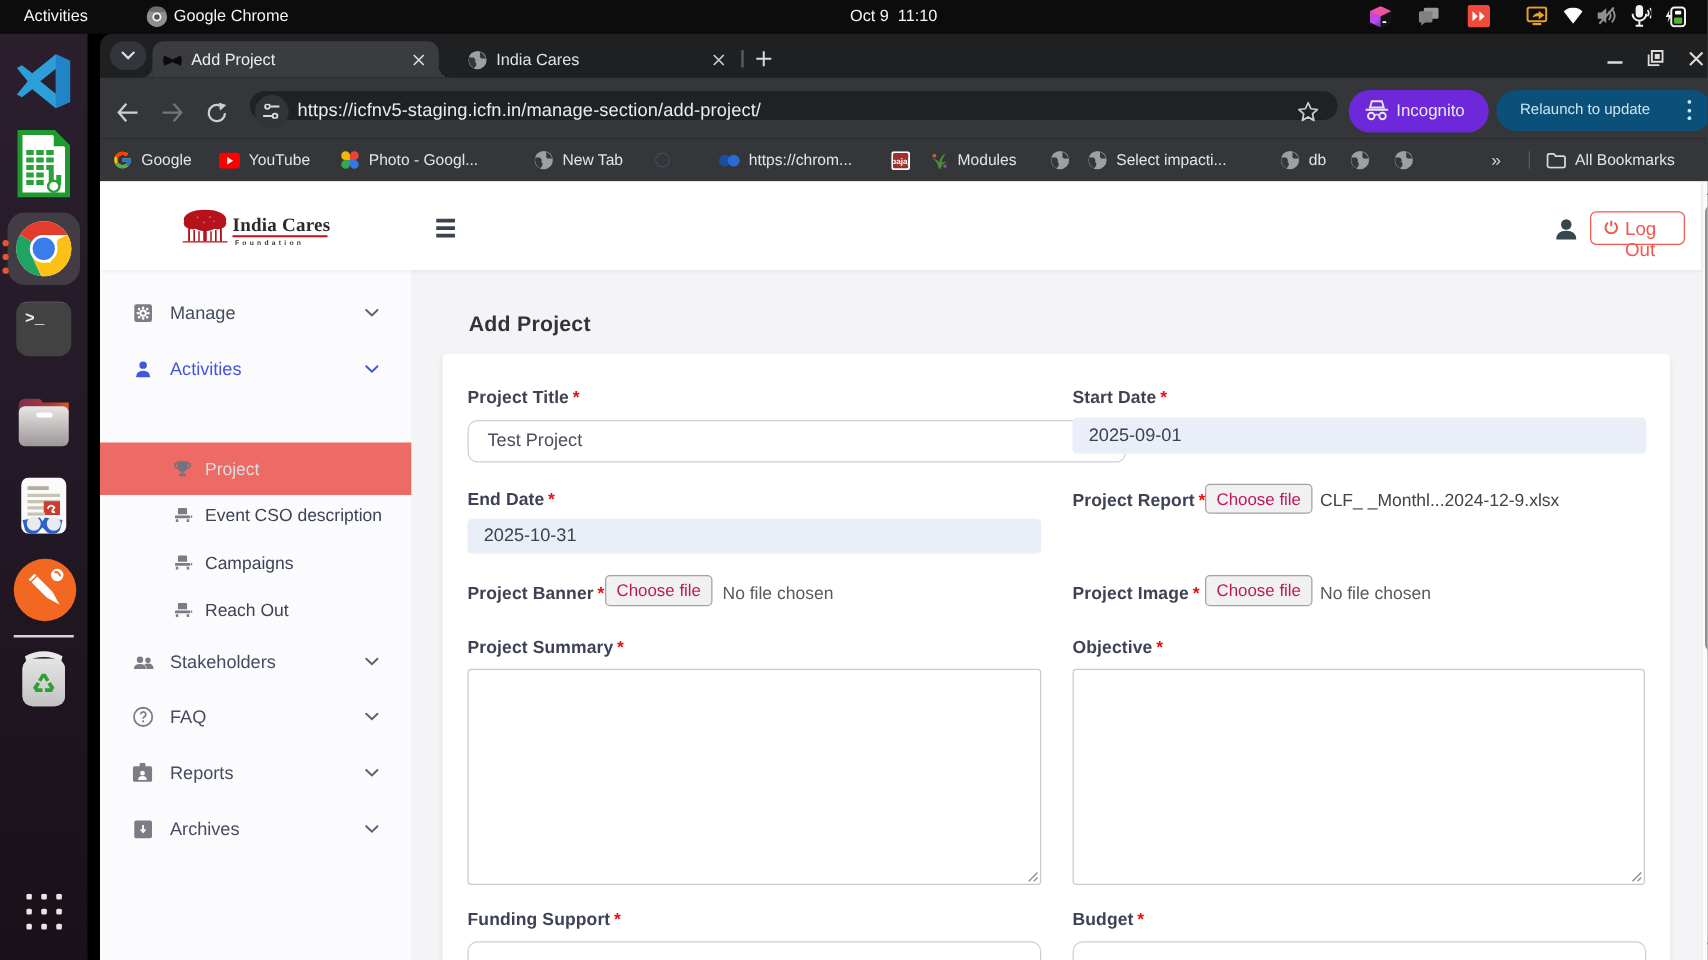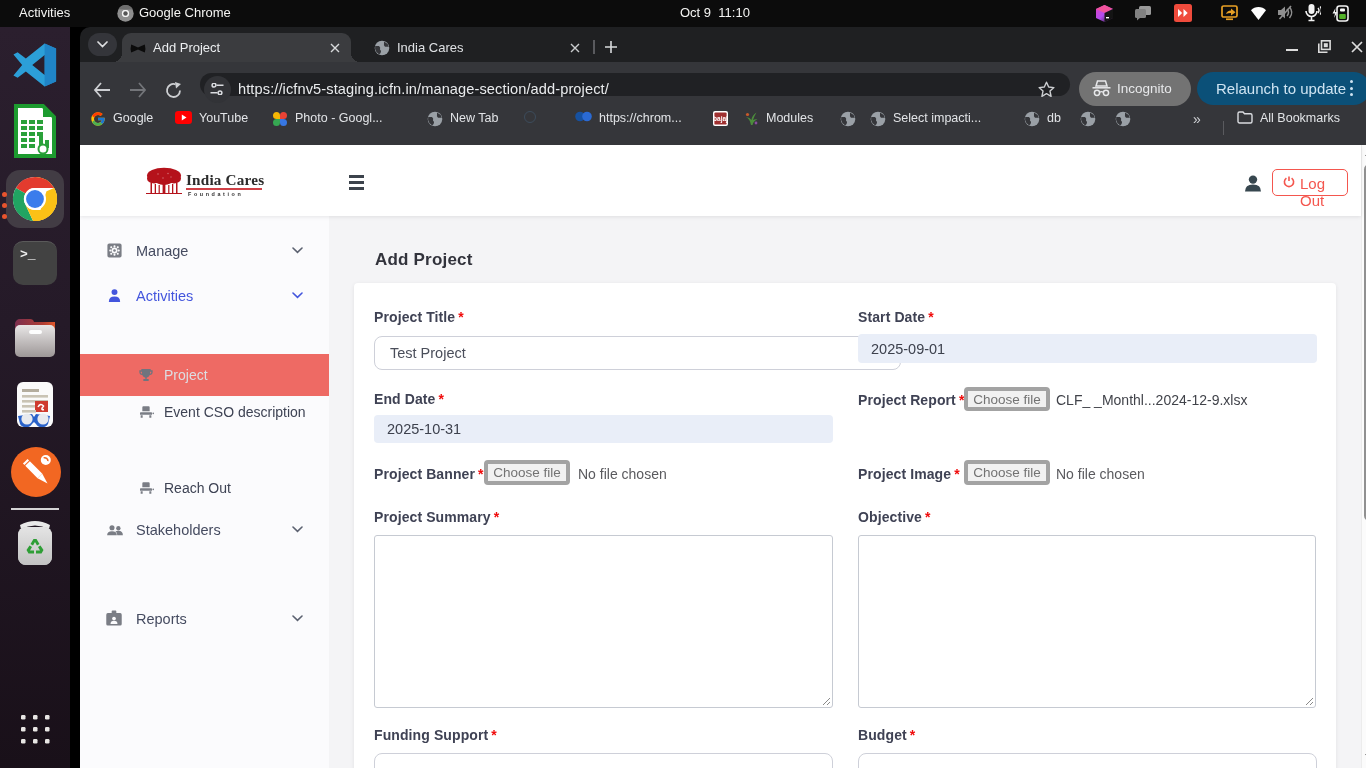--- a/index.html
+++ b/index.html
@@ -13,21 +13,21 @@
 
   
   #dock { position:absolute; left:0; top:27px; width:70px; height:741px;
           background:linear-gradient(180deg,#2b1f2e 0%, #251a28 40%, #191019 100%); }
 
   
   #cwin { position:absolute; left:80px; top:27px; width:1296px; height:741px; }
   #tabstrip { position:absolute; left:0; top:0; width:1296px; height:35px; background:#1f2022; border-radius:10px 10px 0 0; }
   #toolbar { position:absolute; left:0; top:35px; width:1296px; height:49px; background:#35363a; }
   #bookbar { position:absolute; left:0; top:84px; width:1296px; height:34px; background:#35363a; }
-  .bm { position:absolute; top:0; height:34px; display:flex; font-size:12.5px; color:#e2e4e7; white-space:nowrap; }
+  .bm { position:absolute; top:0; height:34px; display:flex; align-items:center; font-size:12.5px; color:#e2e4e7; white-space:nowrap; }
   .bm svg, .bm .fav { margin-right:7px; }
 
   
   #page { position:absolute; left:0; top:118px; width:1296px; height:623px; background:#f4f4f6; overflow:hidden; }
   #phead { position:absolute; left:0; top:0; width:1281px; height:71px; background:#fff; box-shadow:0 1px 4px rgba(0,0,0,.09); z-index:5; }
   #sidebar { position:absolute; left:0; top:71px; width:249px; height:552px; background:#fbfbfd; }
   #content { position:absolute; left:249px; top:71px; width:1032px; height:552px; background:#f4f4f6; }
   #pscroll { position:absolute; left:1281px; top:0; width:15px; height:623px; background:#fbfbfb; border-left:1px solid #ececec; }
 
   .sitem { position:absolute; left:0; width:249px; display:flex; align-items:center; color:#454b60; font-size:14.5px; }
@@ -37,21 +37,21 @@
   .schild { position:absolute; left:0; width:249px; display:flex; align-items:center; color:#3e4354; font-size:14px; }
   .schild .ic { position:absolute; left:58px; }
   .schild .lb { position:absolute; left:84px; }
 
   .card { position:absolute; left:274px; top:138px; width:982px; height:500px; background:#fff; box-shadow:0 1px 4px rgba(0,0,0,.08); border-radius:4px 4px 0 0; }
   .flabel { position:absolute; font-size:14px; font-weight:bold; color:#3f4254; letter-spacing:.1px; }
   .flabel .req { color:#f00c0c; margin-left:3px; }
   .tinput { position:absolute; background:#fff; border:1px solid #ced0d9; border-radius:8px; font-size:14.5px; color:#4a4e5a; display:flex; align-items:center; padding-left:15px; }
   .dinput { position:absolute; background:#e9eef8; border:none; border-radius:4px; font-size:14.5px; color:#3d414d; display:flex; align-items:center; padding-left:13px; }
   .tarea { position:absolute; background:#fff; border:1px solid #c6cad2; border-radius:3px; }
-  .cfbtn { position:absolute; background:#f1f1f1; border:4px solid #a3a3a3; border-radius:4px; font-size:13.5px; color:#737373; display:flex; align-items:center; justify-content:center; }
+  .cfbtn { position:absolute; background:#f1f1f1; border:1px solid #a3a3a3; border-radius:4px; font-size:13.5px; color:#be185d; display:flex; align-items:center; justify-content:center; }
   .ftext { position:absolute; font-size:14px; color:#41434a; }
 </style>
 </head>
 <body>
 
 <div id="topbar">
   <div class="txt" style="left:19px;">Activities</div>
   <div class="abs" style="left:117px; top:5px; width:17px; height:17px;">
     <svg width="17" height="17" viewBox="0 0 17 17">
         <circle cx="8.5" cy="8.5" r="8.2" fill="#8f8f8f"></circle>
@@ -332,33 +332,33 @@
         <circle cx="4" cy="2.2" r="1.9" fill="none" stroke="#dadce0" stroke-width="1.5"></circle>
         <path d="M6.5 2.2 L13.5 2.2 M0.5 9.8 L7.5 9.8" stroke="#dadce0" stroke-width="1.5"></path>
         <circle cx="10" cy="9.8" r="1.9" fill="none" stroke="#dadce0" stroke-width="1.5"></circle>
       </svg>
       <div class="abs" style="left:38px; top:8px; font-size:14.6px; color:#e9ebed; letter-spacing:.1px;">https://icfnv5-staging.icfn.in/manage-section/add-project/</div>
       <svg width="17" height="17" viewBox="0 0 17 17" style="position:absolute; left:838px; top:8px;">
         <path d="M8.5 1.2 L10.7 6 L15.9 6.6 L12 10.1 L13.1 15.3 L8.5 12.6 L3.9 15.3 L5 10.1 L1.1 6.6 L6.3 6 Z" fill="none" stroke="#cdcfd2" stroke-width="1.4" stroke-linejoin="round"></path>
       </svg>
     </div>
 
-    <div class="abs" style="left:999px; top:10px; width:112px; height:34px; background:#737373; border-radius:17px;">
+    <div class="abs" style="left:999px; top:10px; width:112px; height:34px; background:#6d28d9; border-radius:17px;">
       <svg width="19" height="17" viewBox="0 0 19 17" style="position:absolute; left:13px; top:8px;">
         <path d="M5.5 1 L13.5 1 L15 6 L4 6 Z" fill="none" stroke="#e7e8ea" stroke-width="1.5"></path>
         <path d="M0.5 7.8 L18.5 7.8" stroke="#e7e8ea" stroke-width="1.5"></path>
         <circle cx="5" cy="12.8" r="2.6" fill="none" stroke="#e7e8ea" stroke-width="1.5"></circle>
         <circle cx="14" cy="12.8" r="2.6" fill="none" stroke="#e7e8ea" stroke-width="1.5"></circle>
         <path d="M7.6 12.2 q1.9 -1.2 3.8 0" stroke="#e7e8ea" stroke-width="1.3" fill="none"></path>
       </svg>
       <div class="abs" style="left:38px; top:9px; font-size:13.5px; color:#e7e8ea;">Incognito</div>
     </div>
 
     <div class="abs" style="left:1117px; top:10px; width:173px; height:33px; background:#0b5078; border-radius:17px;">
-      <div class="abs" style="left:19px; top:8px; font-size:15px; color:#cfe4f2;">Relaunch to update</div>
+      <div class="abs" style="left:19px; top:8px; font-size:12px; color:#cfe4f2;">Relaunch to update</div>
       <div class="abs" style="left:153px; top:8px; width:3px;">
         <div style="width:3px;height:3px;border-radius:50%;background:#cfe4f2;margin-bottom:3.5px;"></div>
         <div style="width:3px;height:3px;border-radius:50%;background:#cfe4f2;margin-bottom:3.5px;"></div>
         <div style="width:3px;height:3px;border-radius:50%;background:#cfe4f2;"></div>
       </div>
     </div>
   </div>
   <div id="bookbar">
     <div class="bm" style="left:10px;">
       <svg width="16" height="16" viewBox="0 0 48 48">
@@ -500,46 +500,74 @@
           </svg>
         <div class="abs" style="left:84px; top:13px; font-size:14px; color:#dddde2;">Project</div>
       </div>
       <div class="schild" style="top:187px; height:17px;">
         <svg class="ic" width="16" height="16" viewBox="0 0 24 24">
             <path fill="#7a7d85" d="M8 3.5h8a1.5 1.5 0 0 1 1.5 1.5v6h-11V5A1.5 1.5 0 0 1 8 3.5z M4 12.5h16a1 1 0 0 1 1 1V16H3v-2.5a1 1 0 0 1 1-1z M4 17h3v3.5H4z M17 17h3v3.5h-3z"></path>
             <rect x="21.7" y="12.7" width="2.3" height="2.6" rx="1" fill="#7a7d85"></rect>
           </svg>
         <span class="lb">Event CSO description</span>
       </div>
+      <div class="schild" style="top:225px; height:17px;">
+        <svg class="ic" width="16" height="16" viewBox="0 0 24 24">
+            <path fill="#7a7d85" d="M8 3.5h8a1.5 1.5 0 0 1 1.5 1.5v6h-11V5A1.5 1.5 0 0 1 8 3.5z M4 12.5h16a1 1 0 0 1 1 1V16H3v-2.5a1 1 0 0 1 1-1z M4 17h3v3.5H4z M17 17h3v3.5h-3z"></path>
+            <rect x="21.7" y="12.7" width="2.3" height="2.6" rx="1" fill="#7a7d85"></rect>
+          </svg>
+        <span class="lb">Campaigns</span>
+      </div>
       <div class="schild" style="top:263px; height:17px;">
         <svg class="ic" width="16" height="16" viewBox="0 0 24 24">
             <path fill="#7a7d85" d="M8 3.5h8a1.5 1.5 0 0 1 1.5 1.5v6h-11V5A1.5 1.5 0 0 1 8 3.5z M4 12.5h16a1 1 0 0 1 1 1V16H3v-2.5a1 1 0 0 1 1-1z M4 17h3v3.5H4z M17 17h3v3.5h-3z"></path>
             <rect x="21.7" y="12.7" width="2.3" height="2.6" rx="1" fill="#7a7d85"></rect>
           </svg>
         <span class="lb">Reach Out</span>
       </div>
       <div class="sitem" style="top:305px; height:17px;">
         <svg class="ic" width="18" height="14" viewBox="0 0 24 16">
             <circle cx="8" cy="5" r="3.4" fill="#7a7d85"></circle>
             <circle cx="16.5" cy="5.6" r="2.9" fill="#7a7d85"></circle>
             <path d="M1.5 15 q0 -5.5 6.5 -5.5 q6.5 0 6.5 5.5 Z" fill="#7a7d85"></path>
             <path d="M15 15 q0 -4 -2.5 -5 q1.5 -1 4 -1 q6 0 6 6 Z" fill="#7a7d85"></path>
           </svg>
         <span class="lb">Stakeholders</span>
         <svg class="ch" width="11" height="7" viewBox="0 0 11 7">
             <path d="M1 1 L5.5 5.3 L10 1" stroke="#5b6170" stroke-width="1.6" fill="none" stroke-linecap="round"></path>
           </svg>
       </div>
+      <div class="sitem" style="top:349px; height:17px;">
+        <svg class="ic" width="17" height="17" viewBox="0 0 24 24">
+            <circle cx="12" cy="12" r="10.3" fill="none" stroke="#7a7d85" stroke-width="2"></circle>
+            <path d="M9.2 9.2 a2.9 2.9 0 1 1 4.3 2.7 q-1.4.7-1.4 2.1" fill="none" stroke="#7a7d85" stroke-width="2"></path>
+            <circle cx="12" cy="17" r="1.3" fill="#7a7d85"></circle>
+          </svg>
+        <span class="lb">FAQ</span>
+        <svg class="ch" width="11" height="7" viewBox="0 0 11 7">
+            <path d="M1 1 L5.5 5.3 L10 1" stroke="#5b6170" stroke-width="1.6" fill="none" stroke-linecap="round"></path>
+          </svg>
+      </div>
       <div class="sitem" style="top:394px; height:17px;">
         <svg class="ic" width="16" height="17" viewBox="0 0 20 22">
             <path fill="#7a7d85" d="M2 4 h16 a2 2 0 0 1 2 2 v12 a2 2 0 0 1 -2 2 H2 a2 2 0 0 1 -2 -2 V6 a2 2 0 0 1 2 -2 z M7 4 h6 v-2.5 a1 1 0 0 0 -1 -1 h-4 a1 1 0 0 0 -1 1 z" fill-rule="evenodd"></path>
             <circle cx="10" cy="11" r="2.4" fill="#fbfbfd"></circle>
             <path d="M5.5 18 q0 -4 4.5 -4 q4.5 0 4.5 4 Z" fill="#fbfbfd"></path>
           </svg>
         <span class="lb">Reports</span>
+        <svg class="ch" width="11" height="7" viewBox="0 0 11 7">
+            <path d="M1 1 L5.5 5.3 L10 1" stroke="#5b6170" stroke-width="1.6" fill="none" stroke-linecap="round"></path>
+          </svg>
+      </div>
+      <div class="sitem" style="top:439px; height:17px;">
+        <svg class="ic" width="17" height="17" viewBox="0 0 24 24">
+            <path fill="#7a7d85" d="M4 2h16a2 2 0 0 1 2 2v16a2 2 0 0 1-2 2H4a2 2 0 0 1-2-2V4a2 2 0 0 1 2-2zm8 5.5-.9 0 0 4.5-2.6 0 3.5 4 3.5-4-2.6 0 0-4.5z"></path>
+            <path fill="#fbfbfd" d="M11 7h2v5h2.5L12 16.5 8.5 12H11z"></path>
+          </svg>
+        <span class="lb">Archives</span>
         <svg class="ch" width="11" height="7" viewBox="0 0 11 7">
             <path d="M1 1 L5.5 5.3 L10 1" stroke="#5b6170" stroke-width="1.6" fill="none" stroke-linecap="round"></path>
           </svg>
       </div>
     </div>
 
     <div class="abs" style="left:295px; top:105px; font-size:17px; font-weight:bold; color:#32333c; letter-spacing:.2px;">Add Project</div>
 
     <div class="card">
 

